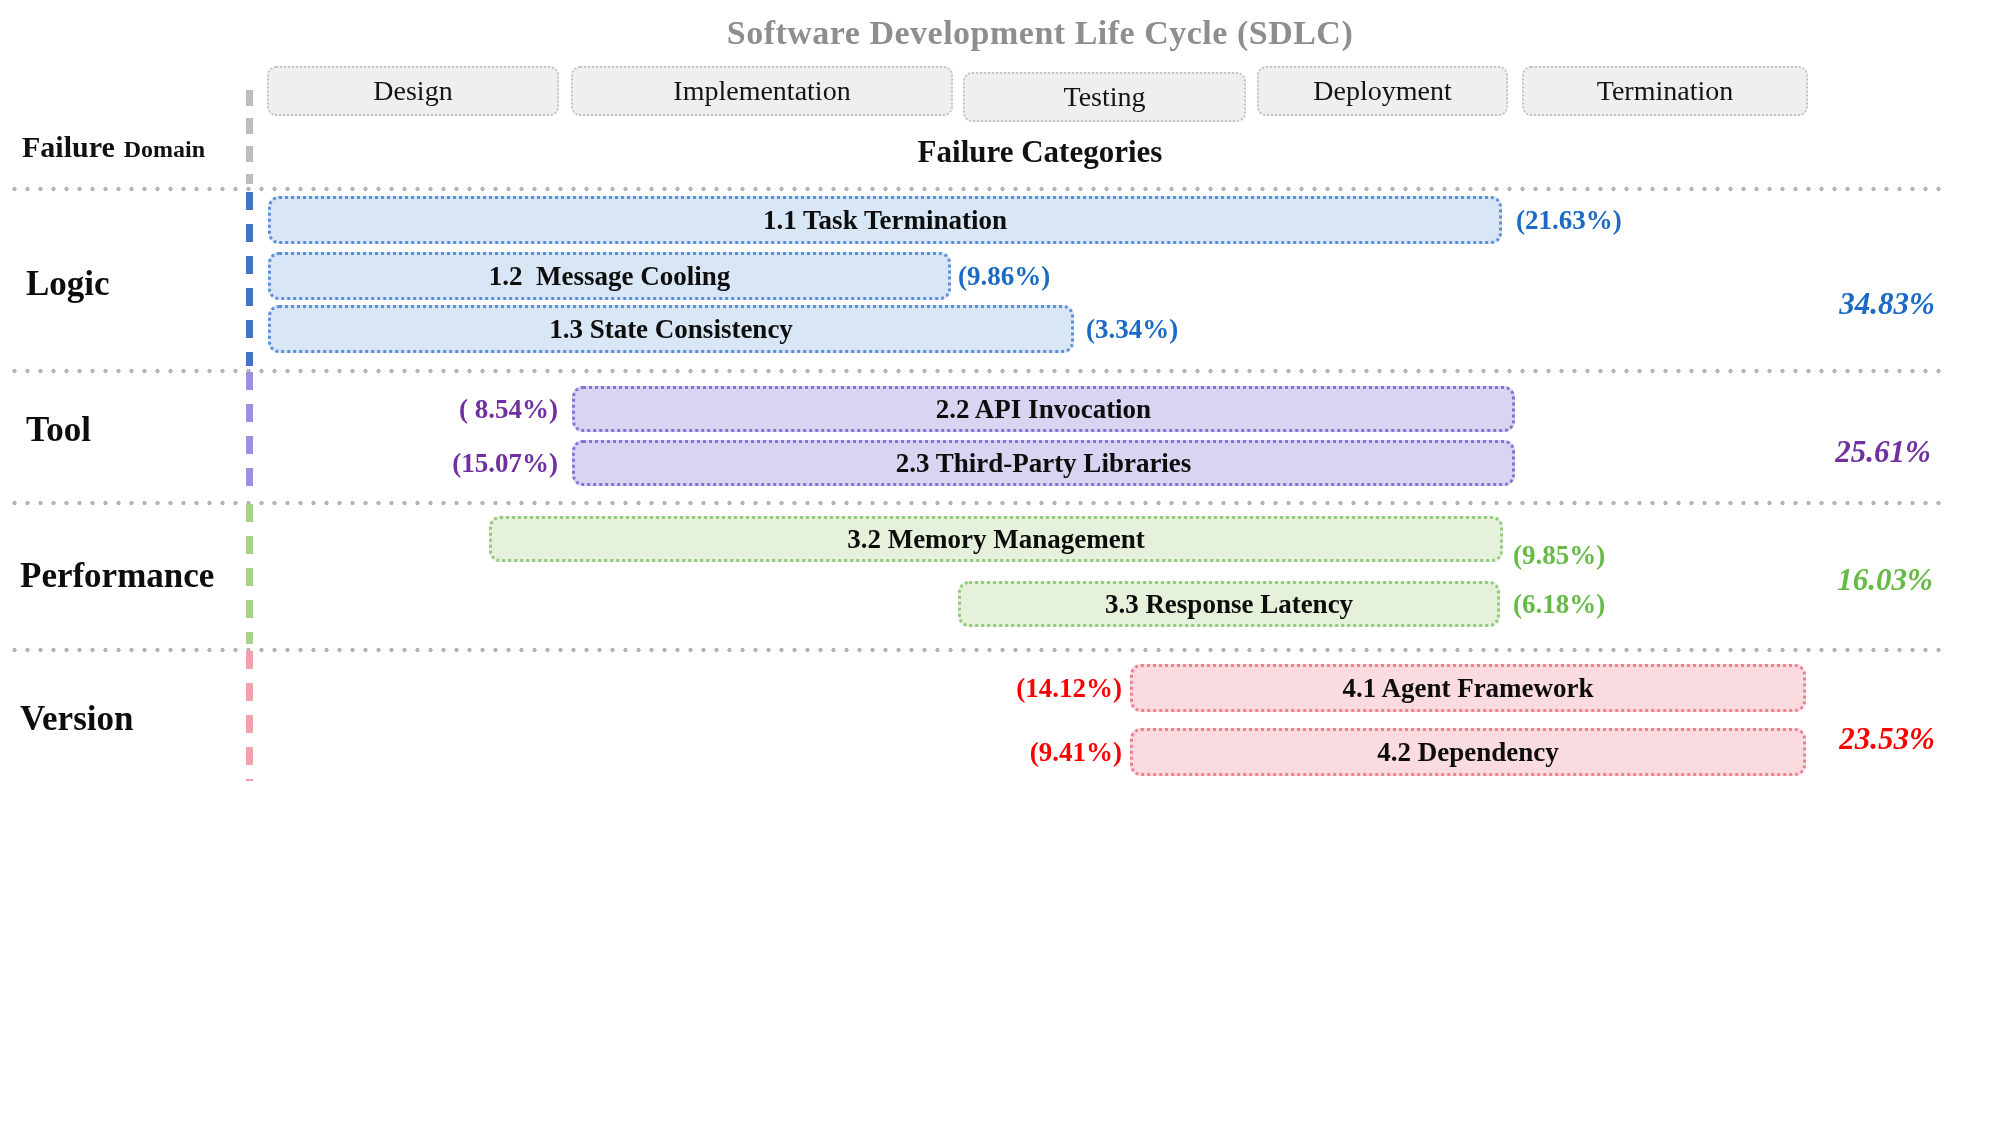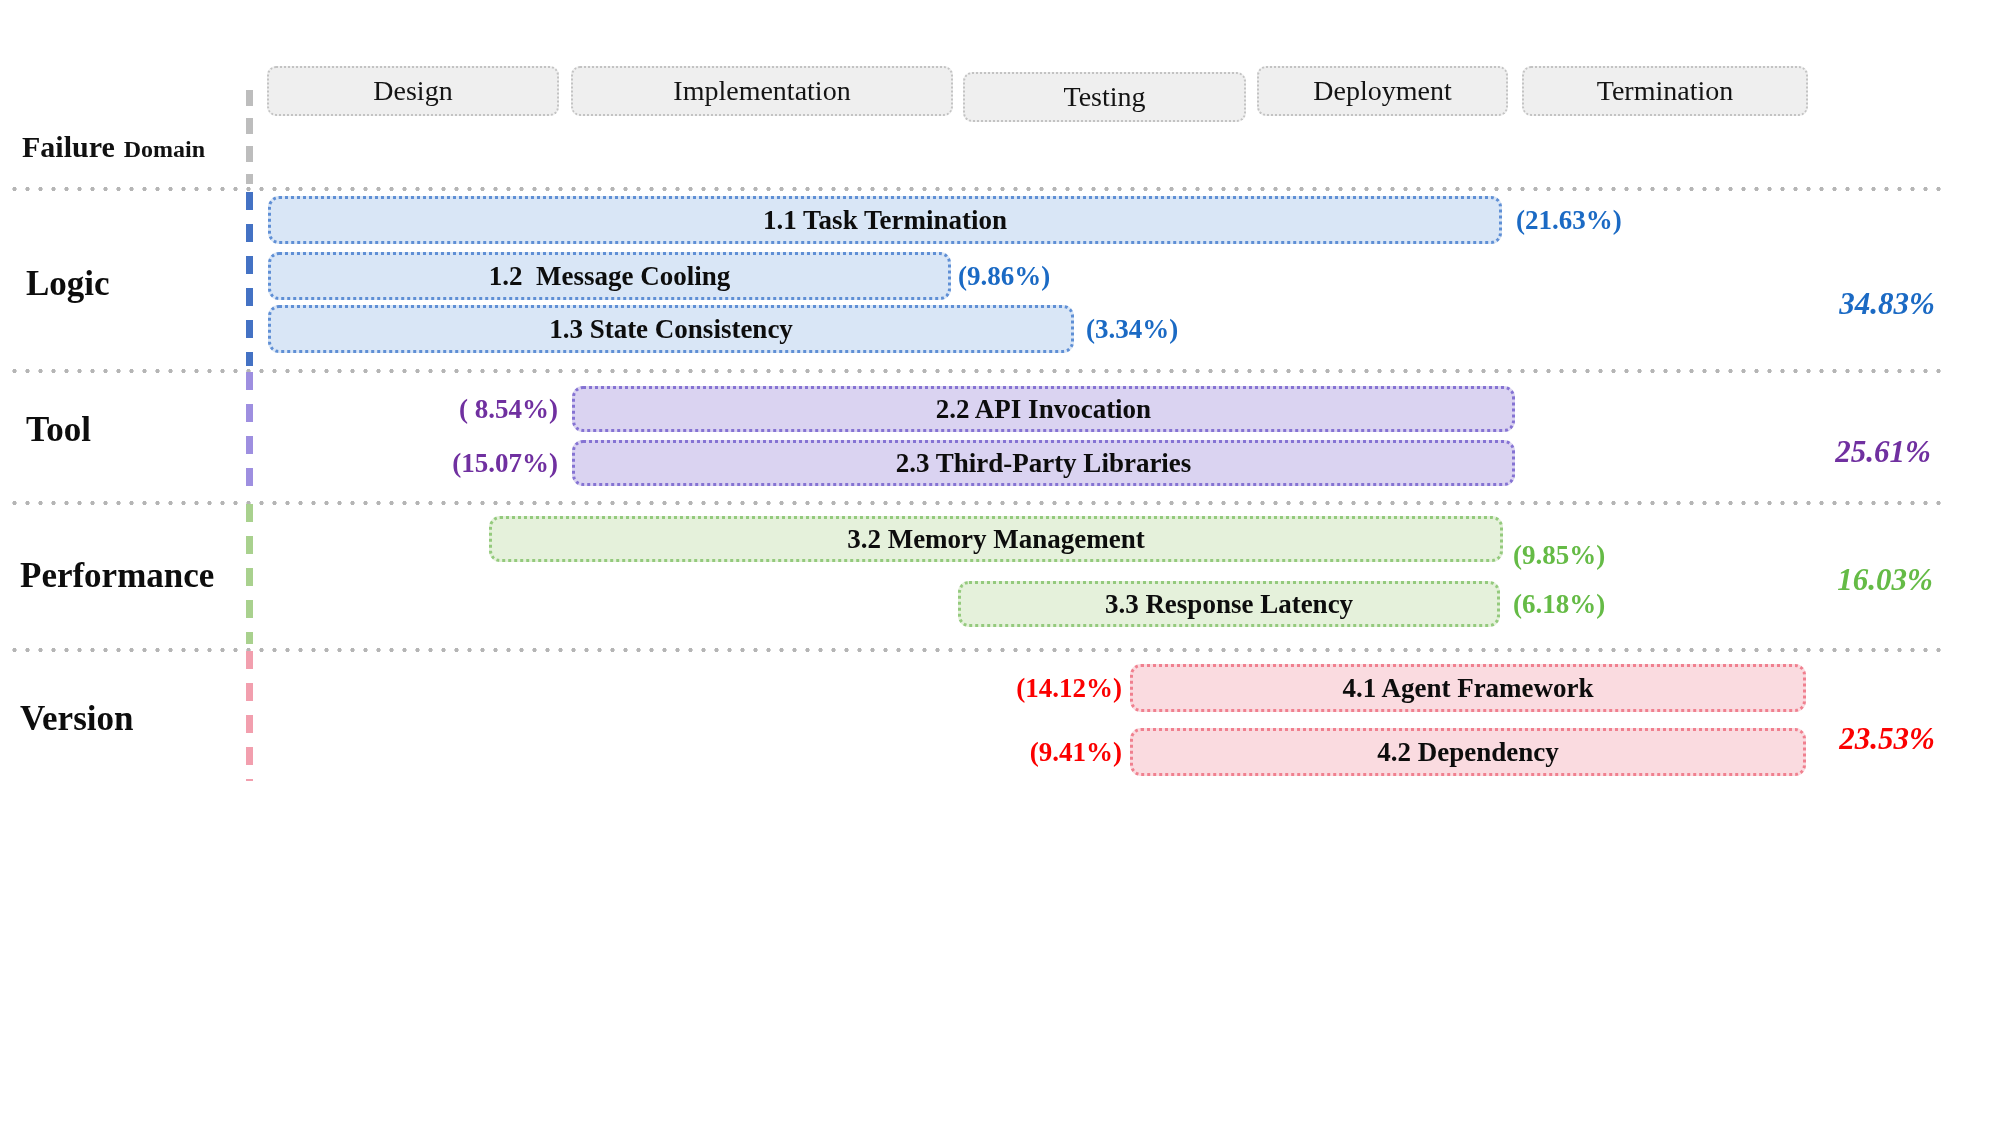--- a/index.html
+++ b/index.html
@@ -63,20 +63,21 @@
   .total.logic{color:#1b6ac4;}
   .total.tool{color:#7030a0;}
   .total.perf{color:#65bb46;}
   .total.ver{color:#fb0000;}
 </style>
 </head>
 <body>
 
 <div class="canvas">
 
+  <div class="abs title">Software Development Life Cycle (SDLC)</div>
 
   <div class="abs phase" style="left:267px;top:66px;width:288px;height:46px;line-height:46px;">
     <span>Design</span>
   </div>
   <div class="abs phase" style="left:571px;top:66px;width:378px;height:46px;line-height:46px;text-align:center;">
     <span>Implementation</span>
   </div>
   <div class="abs phase" style="left:963px;top:72px;width:279px;height:46px;line-height:46px;">
     <span>Testing</span>
   </div>
@@ -84,20 +85,21 @@
     <span>Deployment</span>
   </div>
   <div class="abs phase" style="left:1522px;top:66px;width:282px;height:46px;line-height:46px;">
     <span>Termination</span>
   </div>
 
   <div class="abs fd-label">
     <span class="fd-w1">Failure</span>
     <span class="fd-w2">Domain</span>
   </div>
+  <div class="abs fc-label">Failure Categories</div>
 
   <div class="abs divider" style="top:186px;"></div>
   <div class="abs divider" style="top:368px;"></div>
   <div class="abs divider" style="top:500px;"></div>
   <div class="abs divider" style="top:647px;"></div>
 
   <div class="abs vdash gray" style="top:90px;height:94px;"></div>
   <div class="abs vdash blue" style="top:192px;height:174px;"></div>
   <div class="abs vdash purple" style="top:372px;height:126px;"></div>
   <div class="abs vdash green" style="top:504px;height:140px;"></div>

